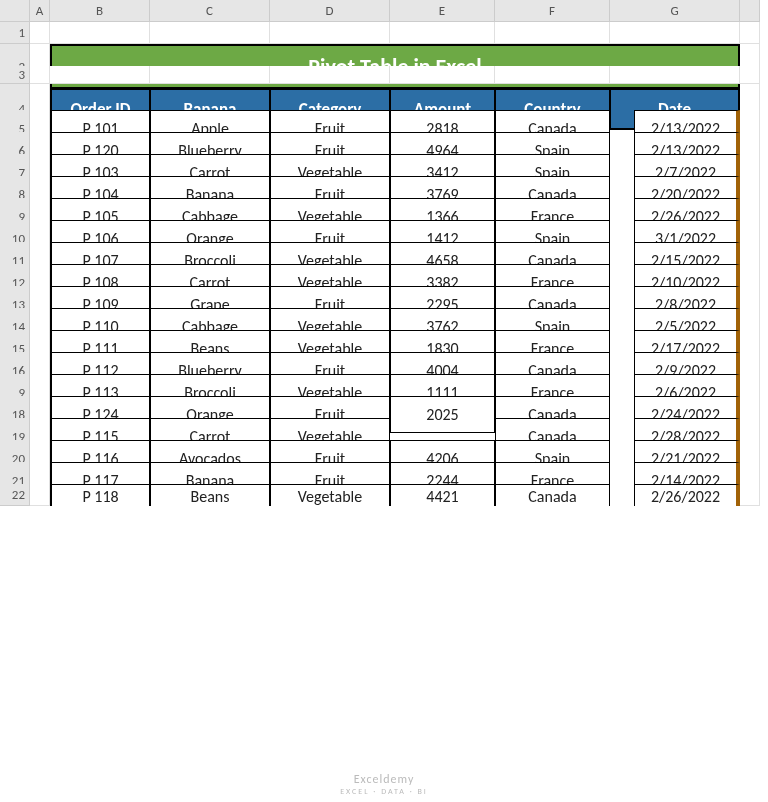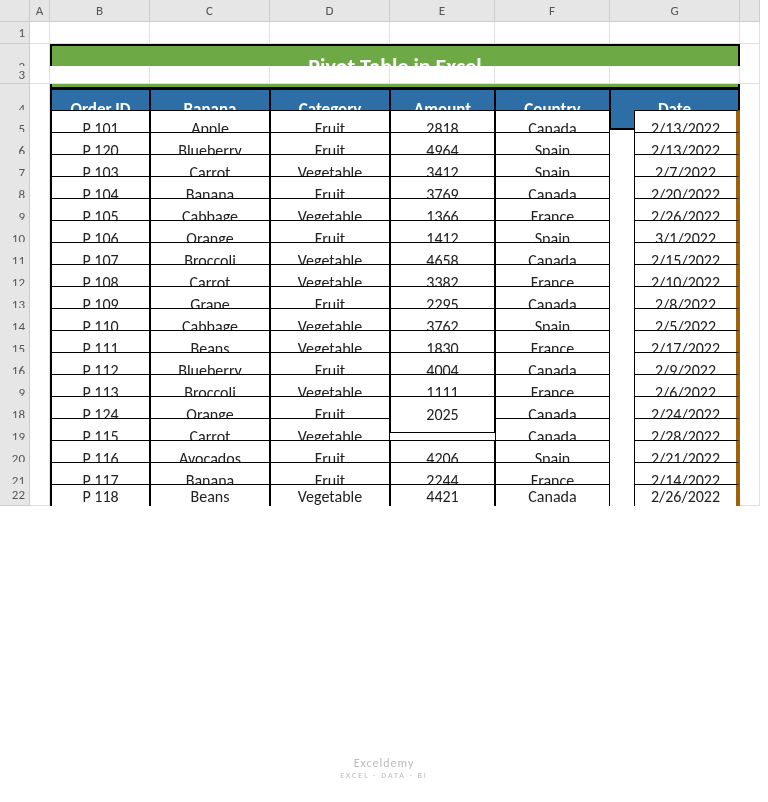--- a/index.html
+++ b/index.html
@@ -61,21 +61,21 @@
   .data-cell {
     border: 1px solid #000;
     font-size: 16px;
     color: #222;
     background: #fff;
   }
   .data-cell.first { border-left: 2px solid #000; }
   .data-cell.last { border-right: 4px solid #a16207; margin-left: 24px; }
   .watermark {
     position: absolute;
-    bottom: 22px;
+    bottom: 6px;
     left: 50%;
     transform: translateX(-50%);
     font-size: 12px;
     color: #bbb;
     letter-spacing: 1px;
     pointer-events: none;
     text-align:center;
   }
   .watermark small { display:block; font-size:8px; letter-spacing:2px;}
 </style>

